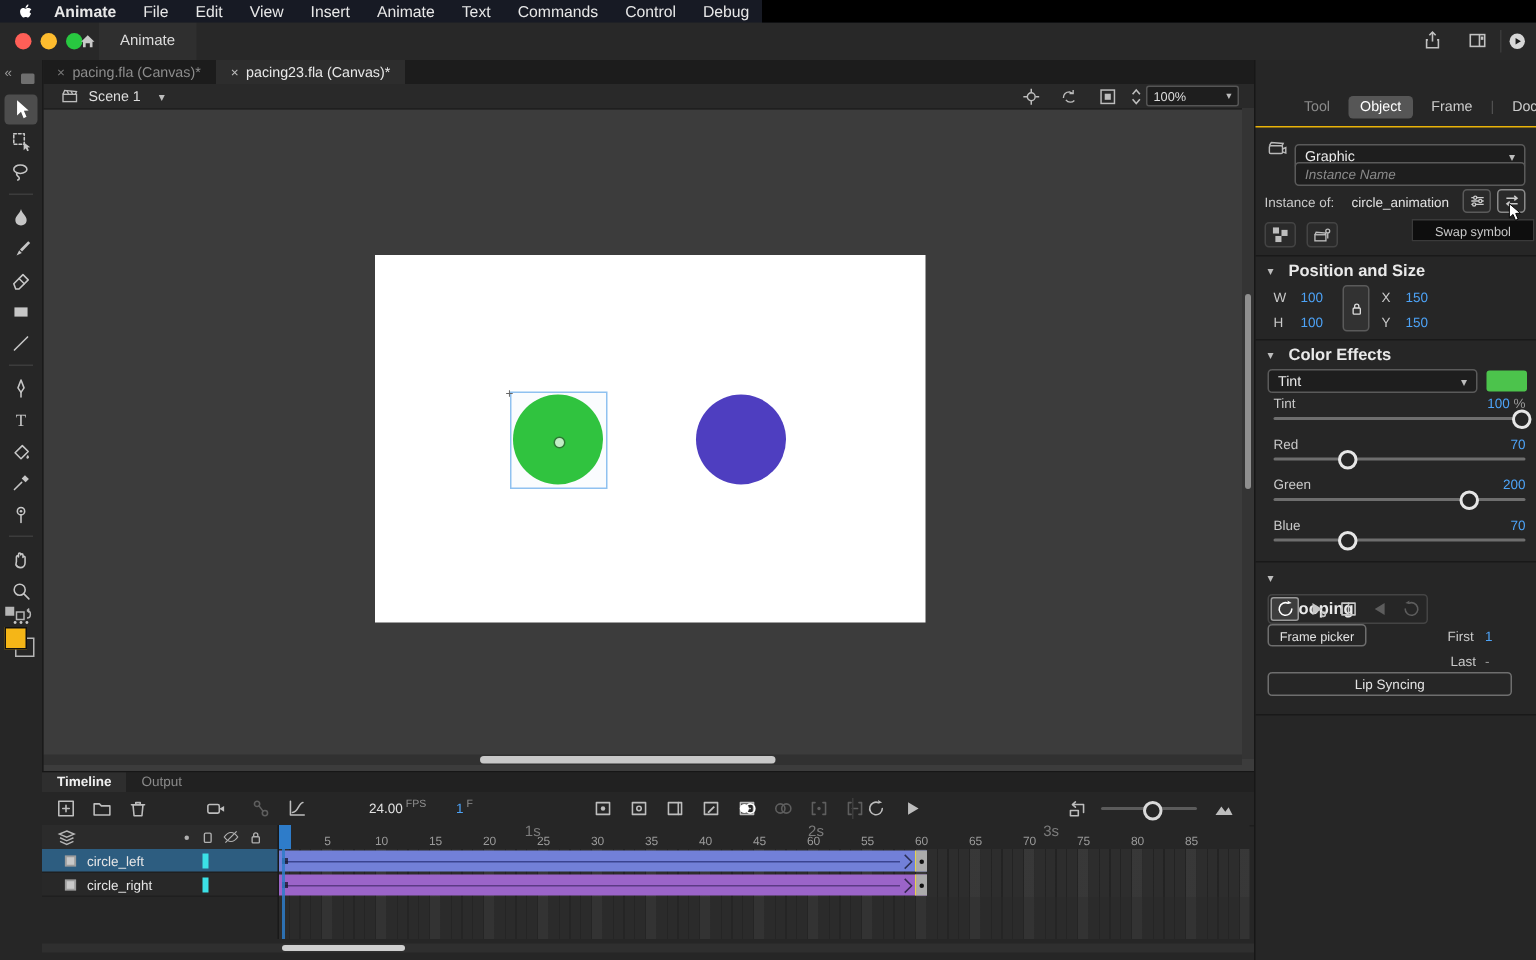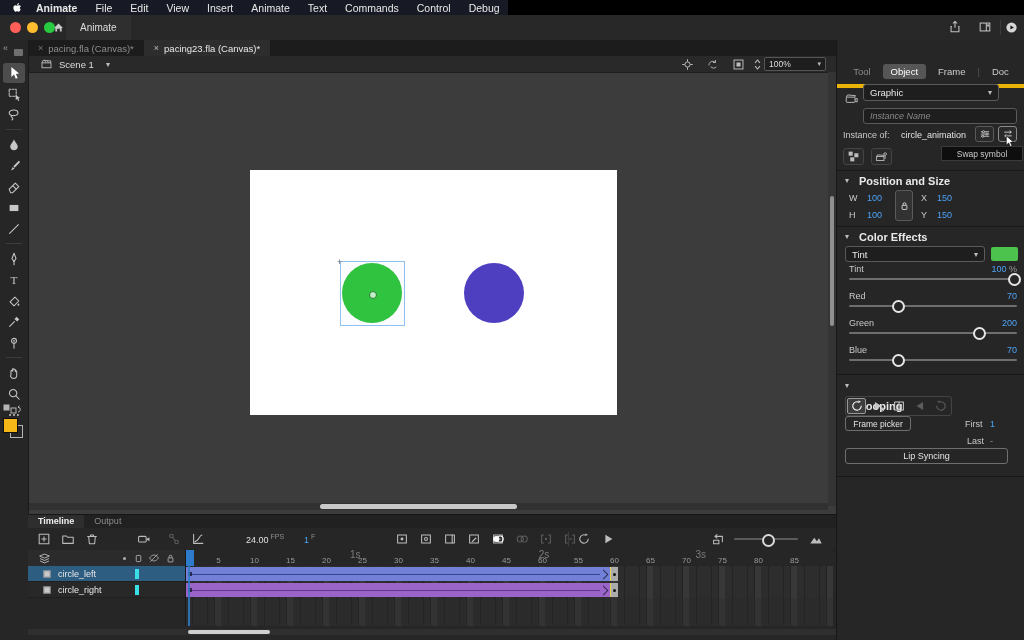--- a/index.html
+++ b/index.html
@@ -42,21 +42,21 @@
   .vtrack{position:absolute;right:0;top:16px;width:8px;height:434px;background:#343434;}
   .vthumb{position:absolute;right:2px;top:124px;width:4px;height:130px;background:#8f8f8f;border-radius:2px;}
   .htrack{position:absolute;left:0;bottom:4px;width:800px;height:7px;background:#313131;}
   .hthumb{position:absolute;left:292px;top:1px;width:197px;height:5px;background:#c9c9c9;border-radius:3px;}
   .sb-icon{color:#b5b5b5;margin:0 6px;}
   #zoombox{display:flex;align-items:center;justify-content:space-between;width:52px;height:12px;background:#1e1e1e;border:1px solid #555;border-radius:2px;padding:0 4px;font-size:8.5px;color:#ddd;}
   
   #rightpanel{position:absolute;left:836px;top:40px;width:188px;height:600px;background:#262626;border-left:1px solid #171717;z-index:6;}
   #rp-tabs{position:absolute;left:0;top:0;width:188px;height:18px;background:#222;display:flex;align-items:center;gap:10px;padding-left:8px;font-size:9px;color:#8b8b8b;box-sizing:border-box;}
   #rp-tabs .active{color:#fff;font-weight:bold;}
-  #rp-subtabs{position:absolute;left:0;top:18px;width:188px;height:26px;display:flex;align-items:center;justify-content:center;gap:12px;font-size:9.5px;color:#ccc;border-bottom:4px solid #eab308;}
+  #rp-subtabs{position:absolute;left:0;top:18px;width:188px;height:26px;display:flex;align-items:center;justify-content:flex-end;gap:12px;font-size:9.5px;color:#ccc;border-bottom:1px solid #eab308;}
   #rp-subtabs .muted{color:#8a8a8a;}
   #rp-subtabs .pill{background:#565656;color:#fff;border-radius:3px;padding:2px 8px;}
   .rp-select{position:absolute;display:flex;align-items:center;justify-content:space-between;background:#1e1e1e;border:1px solid #5a5a5a;border-radius:3px;padding:0 6px;font-size:9.5px;color:#e8e8e8;box-sizing:border-box;}
   .rp-input{position:absolute;background:#1e1e1e;border:1px solid #5a5a5a;border-radius:3px;font-size:9px;color:#ddd;box-sizing:border-box;padding:0 6px;font-family:"Liberation Sans",sans-serif;}
   .rp-input::placeholder{color:#8a8a8a;font-style:italic;}
   .rp-label{position:absolute;font-size:9px;color:#c9c9c9;}
   .rp-val{position:absolute;font-size:9px;color:#4da3f7;}
   .sect-title{position:absolute;font-size:11px;font-weight:bold;color:#e9e9e9;}
   .chev{color:#bdbdbd;}
   .divider{position:absolute;left:0;width:188px;height:1px;background:#191919;}
@@ -363,21 +363,21 @@
       <span style="color:#555">|</span>
       <span>Doc</span>
     </div>
 
     <span style="position:absolute;left:7px;top:51px;color:#b9b9b9">
       <svg width="15" height="14" viewBox="0 0 16 16" fill="none" stroke="#b9b9b9" stroke-width="1.1">
           <rect x="2" y="7" width="10" height="6" rx="1"></rect>
           <path d="M2 7l1.5-2.5 9 .8-1 2M12 9.5l2.5-1v4l-2.5-.8"></path>
         </svg>
     </span>
-    <div class="rp-select" style="left:26px;top:44px;width:136px;height:17px">
+    <div class="rp-select" style="left:26px;top:56px;width:154px;height:17px">
       <span>Graphic</span>
       <span class="chev" style="font-size:8px">▾</span>
     </div>
     <input class="rp-input" style="left: 26px; top: 68px; width: 154px; height: 16px;" placeholder="Instance Name">
 
     <span class="rp-label" style="left:6px;top:90px">Instance of:</span>
     <span class="rp-label" style="left:64px;top:90px;color:#e2e2e2">circle_animation</span>
     <div class="sq-btn" style="left:138px;top:86px;width:19px;height:16px">
       <svg width="12" height="12" viewBox="0 0 16 16" fill="none" stroke="currentColor" stroke-width="1.2">
           <path d="M2.5 5h11M2.5 8h11M2.5 11h11"></path>

